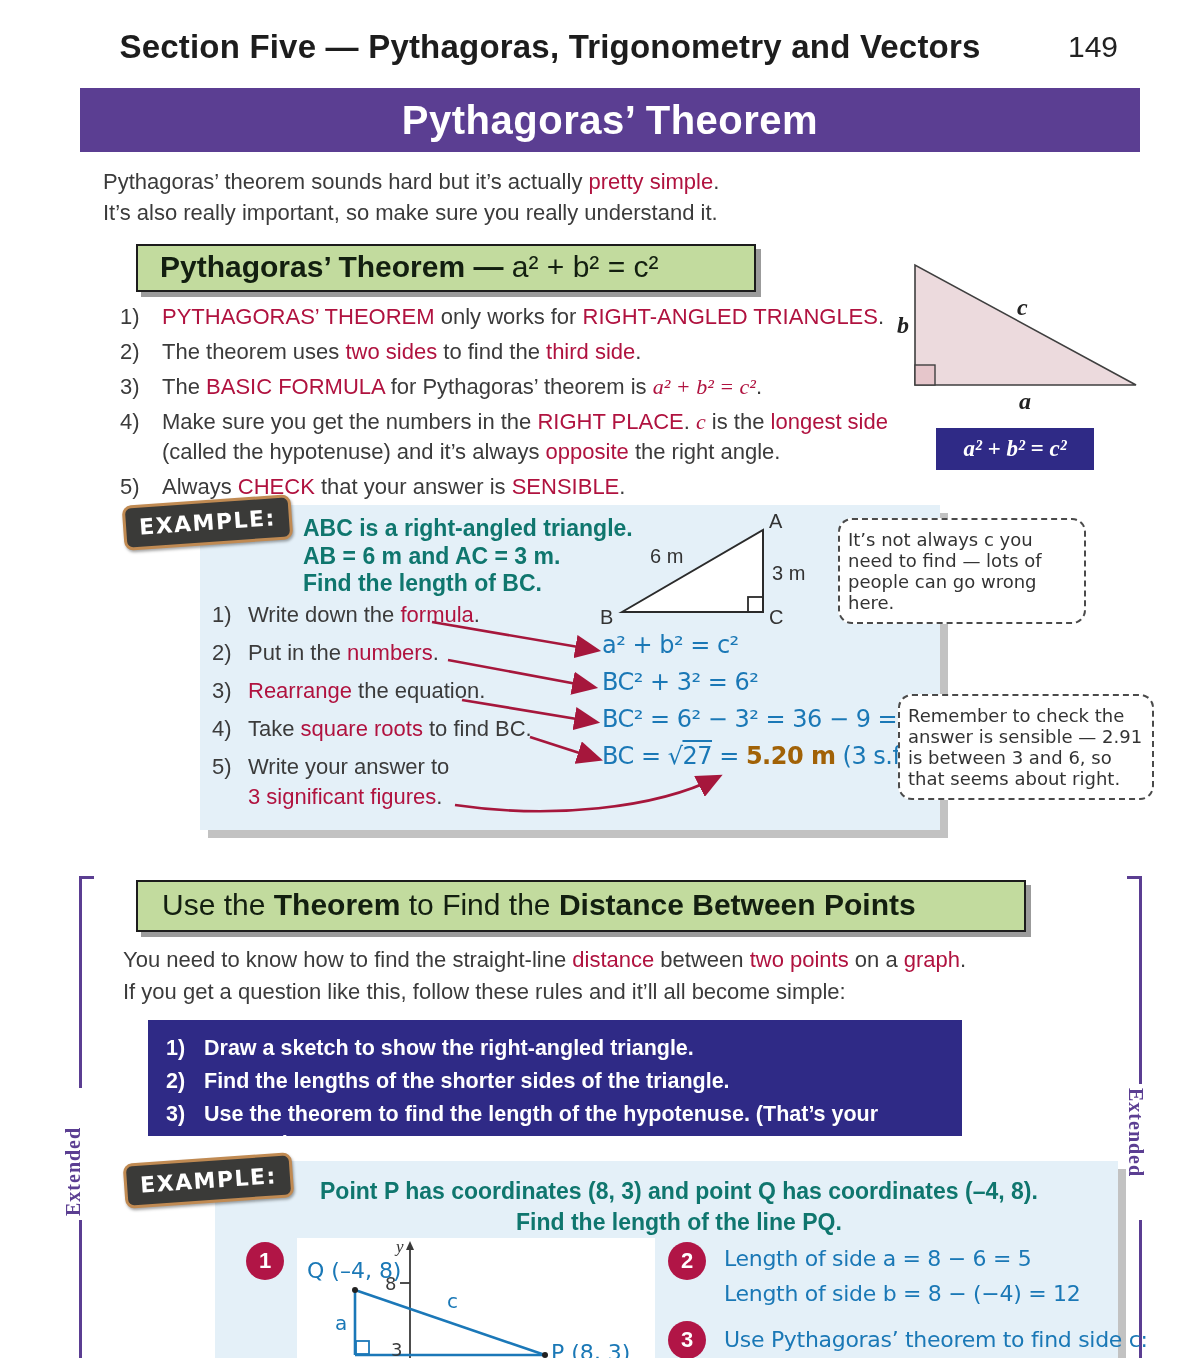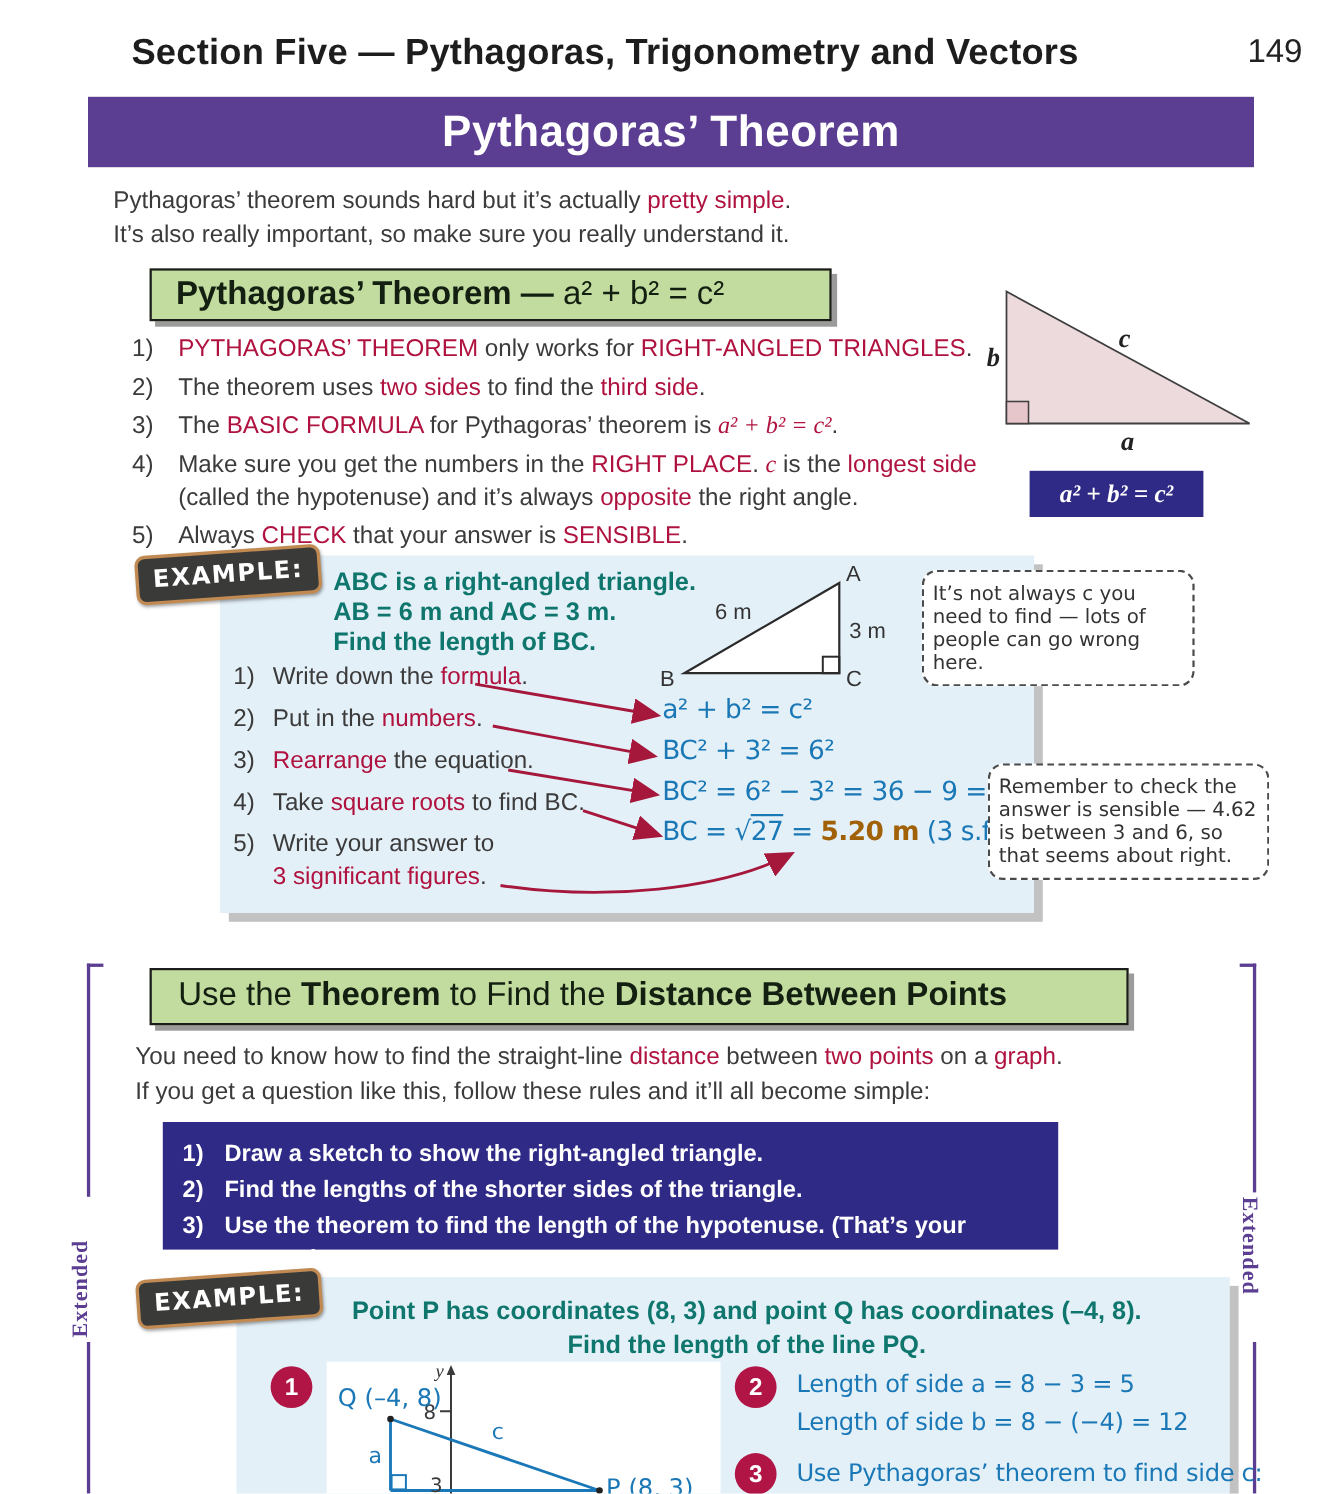--- a/index.html
+++ b/index.html
@@ -2,21 +2,21 @@
 <html><head>
 <meta charset="utf-8">
 <style>
   html,body{margin:0;padding:0;background:#fff;}
   .page{position:relative;width:1200px;height:1358px;background:#ffffff;overflow:hidden;
         font-family:"Liberation Sans",sans-serif;color:#3b3b3b;}
 
   
   .hdr-title{position:absolute;left:0;top:28px;width:1100px;text-align:center;
              font-size:33px;font-weight:700;color:#1d1d1d;letter-spacing:.2px;}
-  .hdr-pageno{position:absolute;left:1134px;top:30px;font-size:30px;color:#222;}
+  .hdr-pageno{position:absolute;left:1068px;top:30px;font-size:30px;color:#222;}
 
   .banner{position:absolute;left:80px;top:88px;width:1060px;height:64px;background:#5b3e92;
           color:#fff;font-size:40px;font-weight:700;text-align:center;line-height:64px;letter-spacing:.5px;}
 
   .intro{position:absolute;left:103px;top:166px;font-size:22px;line-height:31px;color:#3b3b3b;}
 
   
   .green-box{position:absolute;background:#c2db9e;border:2.5px solid #1c1c1c;
              box-shadow:5px 5px 0 #9b9b9b;box-sizing:border-box;color:#131f10;margin-left:36px;}
   .gb1{left:100px;top:244px;width:620px;height:48px;font-size:30px;line-height:42px;padding-left:22px;font-weight:700;}
@@ -210,21 +210,21 @@
   </div>
 
   <div class="ex-label exl1">
     <span>EXAMPLE:</span>
   </div>
 
   <div class="note note1">
     <span>It’s not always c you need to find — lots of people can go wrong here.</span>
   </div>
   <div class="note note2">
-    <span>Remember to check the answer is sensible — 4.62 is between 3 and 6, so that seems about right.</span>
+    <span>Remember to check the answer is sensible — 2.91 is between 3 and 6, so that seems about right.</span>
   </div>
 
   <div class="ph" style="left:79px;top:876px;width:15px;"></div>
   <div class="pv" style="left:79px;top:876px;height:212px;"></div>
   <div class="ext-label ext-left">Extended</div>
   <div class="pv" style="left:79px;top:1220px;height:138px;"></div>
 
   <div class="ph" style="left:1127px;top:876px;width:15px;"></div>
   <div class="pv" style="left:1139px;top:876px;height:208px;"></div>
   <div class="ext-label ext-right">Extended</div>
@@ -286,19 +286,19 @@
 
       <text x="10" y="40" font-family="DejaVu Sans,sans-serif" font-size="22" fill="#1a78b6">Q (–4, 8)</text>
       <text x="38" y="92" font-family="DejaVu Sans,sans-serif" font-size="20" fill="#1a78b6">a</text>
       <text x="150" y="70" font-family="DejaVu Sans,sans-serif" font-size="20" fill="#1a78b6">c</text>
       <text x="94" y="118" font-family="DejaVu Sans,sans-serif" font-size="18" fill="#3a3a3a">3</text>
       <text x="254" y="122" font-family="DejaVu Sans,sans-serif" font-size="22" fill="#1a78b6">P (8, 3)</text>
     </svg>
   </div>
 
   <div class="circ" style="left:668px;top:1242px;">2</div>
-  <div class="bluework" style="left:724px;top:1246px;">Length of side a = 8 − 3 = 5</div>
+  <div class="bluework" style="left:724px;top:1246px;">Length of side a = 8 − 6 = 5</div>
   <div class="bluework" style="left:724px;top:1281px;">Length of side b = 8 − (−4) = 12</div>
 
   <div class="circ" style="left:668px;top:1321px;">3</div>
   <div class="bluework" style="left:724px;top:1327px;">Use Pythagoras’ theorem to find side c:</div>
 
 </div>
 
 </body></html>

